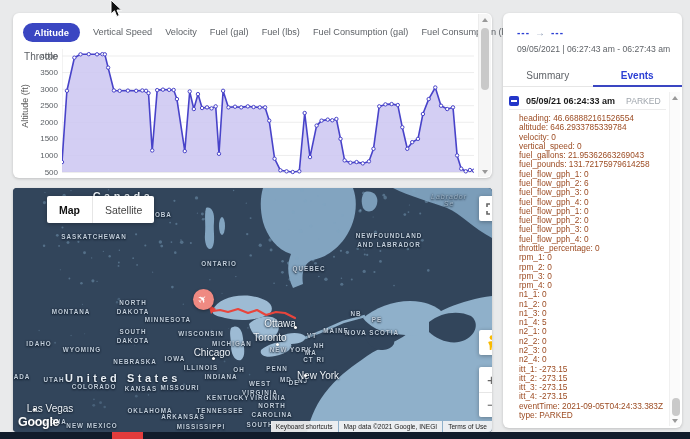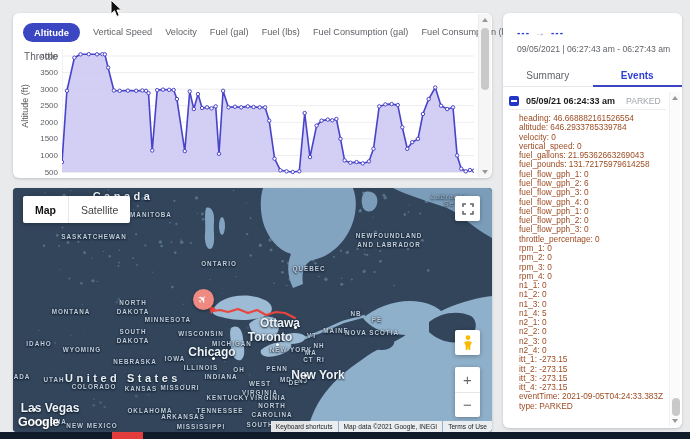--- a/index.html
+++ b/index.html
@@ -29,27 +29,27 @@
   #chart-sb{right:1px;top:1px;width:12px;height:163px;border-radius:0 5px 5px 0;}
   #chart-sb .sb-thumb{top:14px;height:62px;}
 
   
   #map-card{left:13px;top:188px;width:479px;height:244px;background:#32455b;overflow:hidden;border-radius:4px;}
   #map-svg{position:absolute;left:0;top:0;}
   .ml{position:absolute;transform:translate(-50%,-50%);white-space:pre-line;text-align:center;
       text-shadow:0 1px 2px rgba(8,20,34,.85),0 0 2px rgba(8,20,34,.6);pointer-events:none;z-index:2;}
   .ml-region{font-size:6.3px;letter-spacing:1px;color:#c2cedb;font-weight:bold;line-height:1.5;}
   .ml-country{font-size:11px;letter-spacing:3.5px;color:#eaf0f6;font-weight:bold;}
-  .ml-city{font-size:12px;color:#eef3f8;font-weight:bold;}
+  .ml-city{font-size:10px;color:#eef3f8;font-weight:normal;}
   .ml-water{font-size:7px;font-style:italic;color:#9fb6ca;letter-spacing:1px;}
   .city-dot{position:absolute;width:3px;height:3px;border-radius:50%;background:#fff;box-shadow:0 0 2px rgba(0,0,0,.7);z-index:2;}
   #plane-marker{position:absolute;width:21px;height:21px;border-radius:50%;background:#ef8a82;z-index:3;
       display:flex;align-items:center;justify-content:center;box-shadow:0 1px 3px rgba(0,0,0,.35);}
   #plane-marker span{color:#fff;font-size:11px;transform:rotate(-42deg);line-height:1;}
-  .map-ctl{position:absolute;background:#fff;box-shadow:0 1px 4px rgba(0,0,0,.3);border-radius:2px;z-index:4;}
+  .map-ctl{position:absolute;background:#fff;box-shadow:0 1px 4px rgba(0,0,0,.3);border-radius:2px;z-index:4;margin-left:24px;}
   #maptype{left:10px;top:8px;height:27px;display:flex;align-items:stretch;}
   #maptype .mt{display:flex;align-items:center;padding:0 12px;font-size:10.5px;color:#111;cursor:pointer;}
   #maptype .mt.sel{font-weight:bold;}
   #maptype .mt+.mt{border-left:1px solid #e6e6e6;color:#444;}
   #fullscreen-btn{left:442px;top:8px;width:25px;height:25px;display:flex;align-items:center;justify-content:center;cursor:pointer;}
   #pegman{left:442px;top:142px;width:25px;height:25px;display:flex;align-items:center;justify-content:center;cursor:pointer;}
   #zoomctl{left:442px;top:179px;width:25px;height:50px;display:flex;flex-direction:column;}
   #zoomctl div{flex:1;display:flex;align-items:center;justify-content:center;font-size:15px;color:#666;cursor:pointer;}
   #zoomctl div:first-child{border-bottom:1px solid #e6e6e6;}
   #attribution{position:absolute;right:0;bottom:0;display:flex;z-index:4;}
@@ -521,20 +521,21 @@
       <div class="pline">vertical_speed: 0</div>
       <div class="pline">fuel_gallons: 21.95362663269043</div>
       <div class="pline">fuel_pounds: 131.72175979614258</div>
       <div class="pline">fuel_flow_gph_1: 0</div>
       <div class="pline">fuel_flow_gph_2: 6</div>
       <div class="pline">fuel_flow_gph_3: 0</div>
       <div class="pline">fuel_flow_gph_4: 0</div>
       <div class="pline">fuel_flow_pph_1: 0</div>
       <div class="pline">fuel_flow_pph_2: 0</div>
       <div class="pline">fuel_flow_pph_3: 0</div>
+      <div class="pline">fuel_flow_pph_4: 0</div>
       <div class="pline">throttle_percentage: 0</div>
       <div class="pline">rpm_1: 0</div>
       <div class="pline">rpm_2: 0</div>
       <div class="pline">rpm_3: 0</div>
       <div class="pline">rpm_4: 0</div>
       <div class="pline">n1_1: 0</div>
       <div class="pline">n1_2: 0</div>
       <div class="pline">n1_3: 0</div>
       <div class="pline">n1_4: 5</div>
       <div class="pline">n2_1: 0</div>

